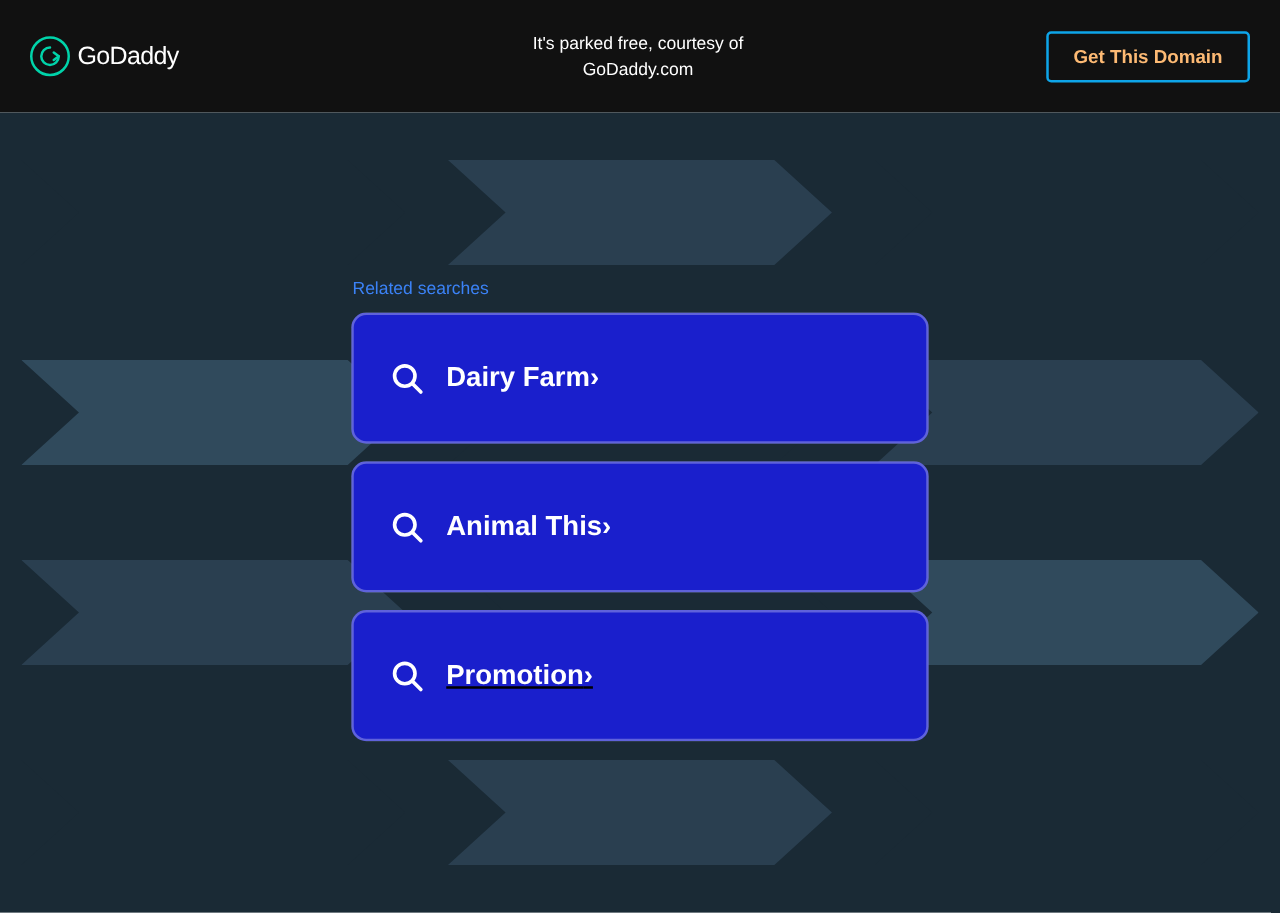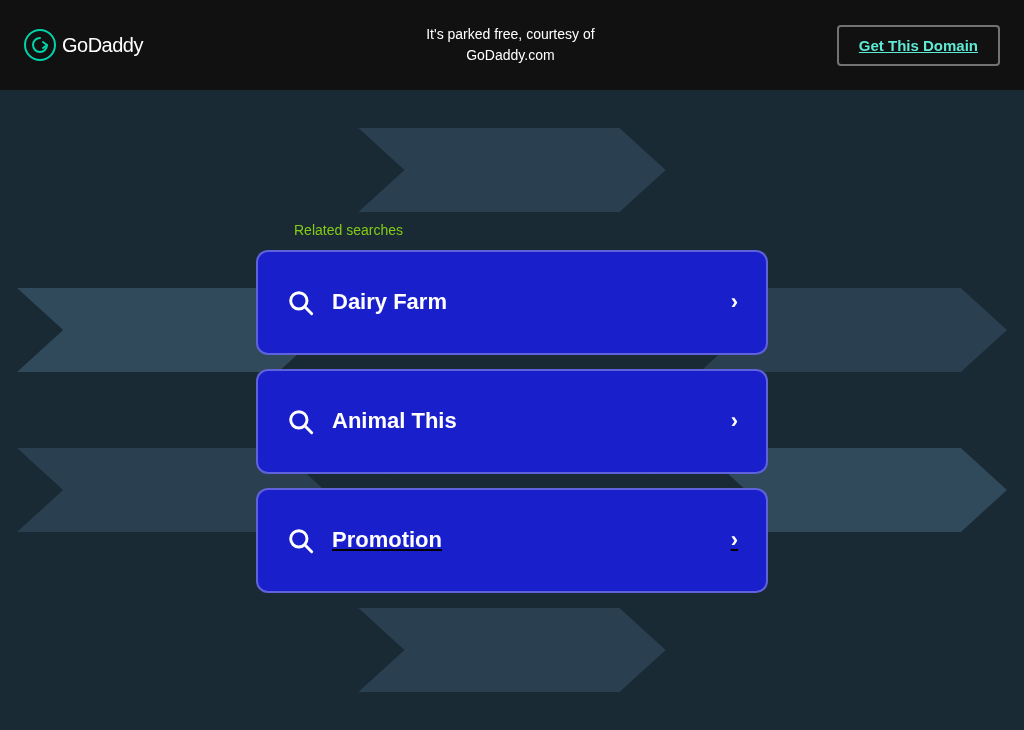--- a/index.html
+++ b/index.html
@@ -65,29 +65,28 @@
     #parked-message {
       color: #fff;
       font-size: 14px;
       text-align: center;
       line-height: 1.5;
       flex: 1;
     }
 
     #get-domain-btn {
       background: transparent;
-      border: 2px solid #737373;
-      color: #5eead4;
+      border: 2px solid #0ea5e9;
+      color: #fdba74;
       padding: 10px 20px;
       font-size: 15px;
       font-weight: 600;
       border-radius: 4px;
       cursor: pointer;
       white-space: nowrap;
-      text-decoration: underline;
     }
 
     
     #main {
       width: 1024px;
       height: 640px;
       background: #1a2a35;
       position: relative;
       display: flex;
       align-items: center;
@@ -135,36 +134,35 @@
       position: relative;
       z-index: 10;
       display: flex;
       flex-direction: column;
       align-items: center;
       gap: 0;
       width: 460px;
     }
 
     #related-searches-label {
-      color: #84cc16;
+      color: #3b82f6;
       font-size: 14px;
       margin-bottom: 12px;
       align-self: flex-start;
-      margin-left: 12px;
+      margin-left: 0;
     }
 
     .search-card {
-      width: 512px;
+      width: 462px;
       height: 105px;
       background: #1a1fcc;
       border: 2px solid rgba(255,255,255,0.3);
       border-radius: 12px;
       display: flex;
       align-items: center;
-      justify-content: space-between;
       padding: 0 28px;
       margin-bottom: 14px;
       cursor: pointer;
       transition: background 0.2s;
     }
 
     .search-card:last-child {
       margin-bottom: 6px;
       text-decoration: underline;
     }

